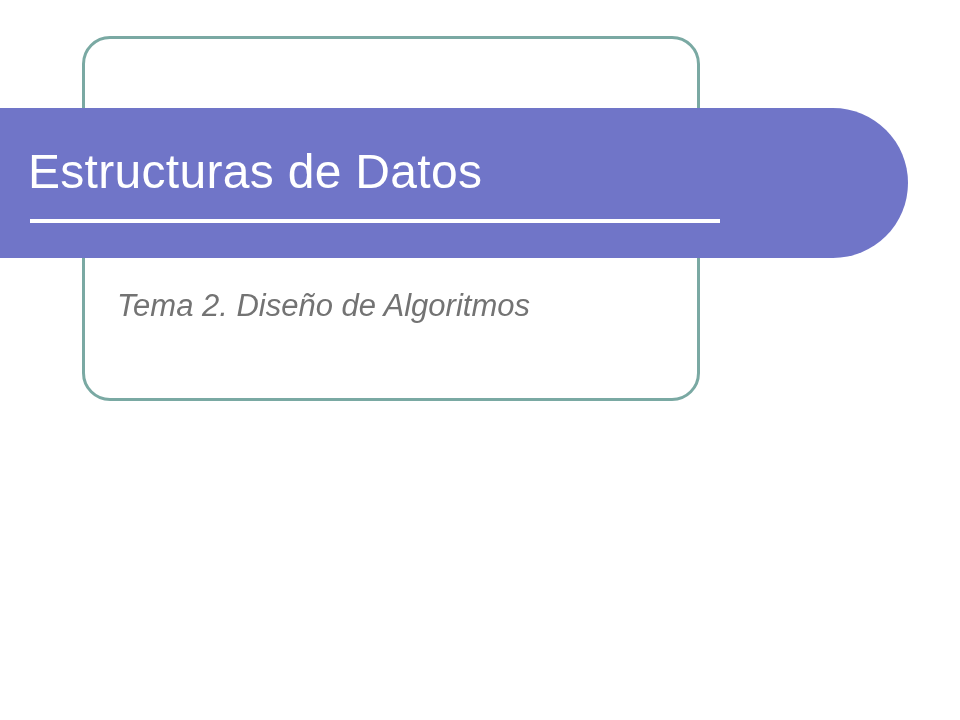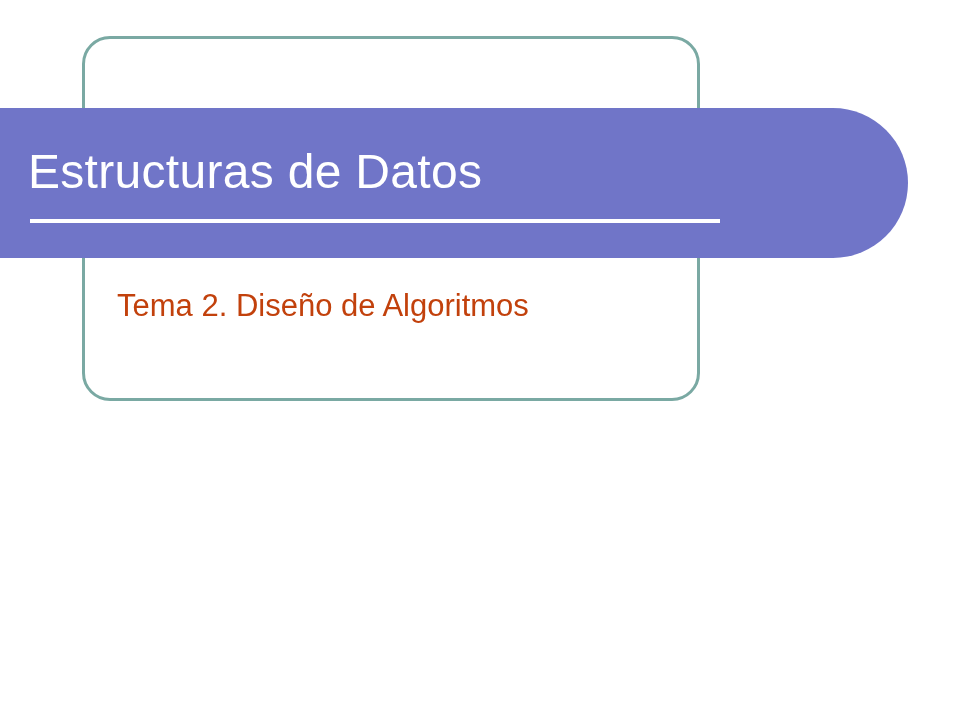--- a/index.html
+++ b/index.html
@@ -43,23 +43,24 @@
   .title-underline {
     width: 690px;
     height: 4px;
     background: #ffffff;
     margin-left: 2px;
   }
   .subtitle-text {
     position: absolute;
     left: 117px;
     top: 288px;
-    color: #c2410c;
+    color: #737373;
     font-size: 31px;
     font-weight: 400;
+    font-style: italic;
   }
 </style>
 </head>
 <body>
 
 <div class="frame-box"></div>
 
 <div class="title-bar">
   <div class="title-text">Estructuras de Datos</div>
   <div class="title-underline"></div>

